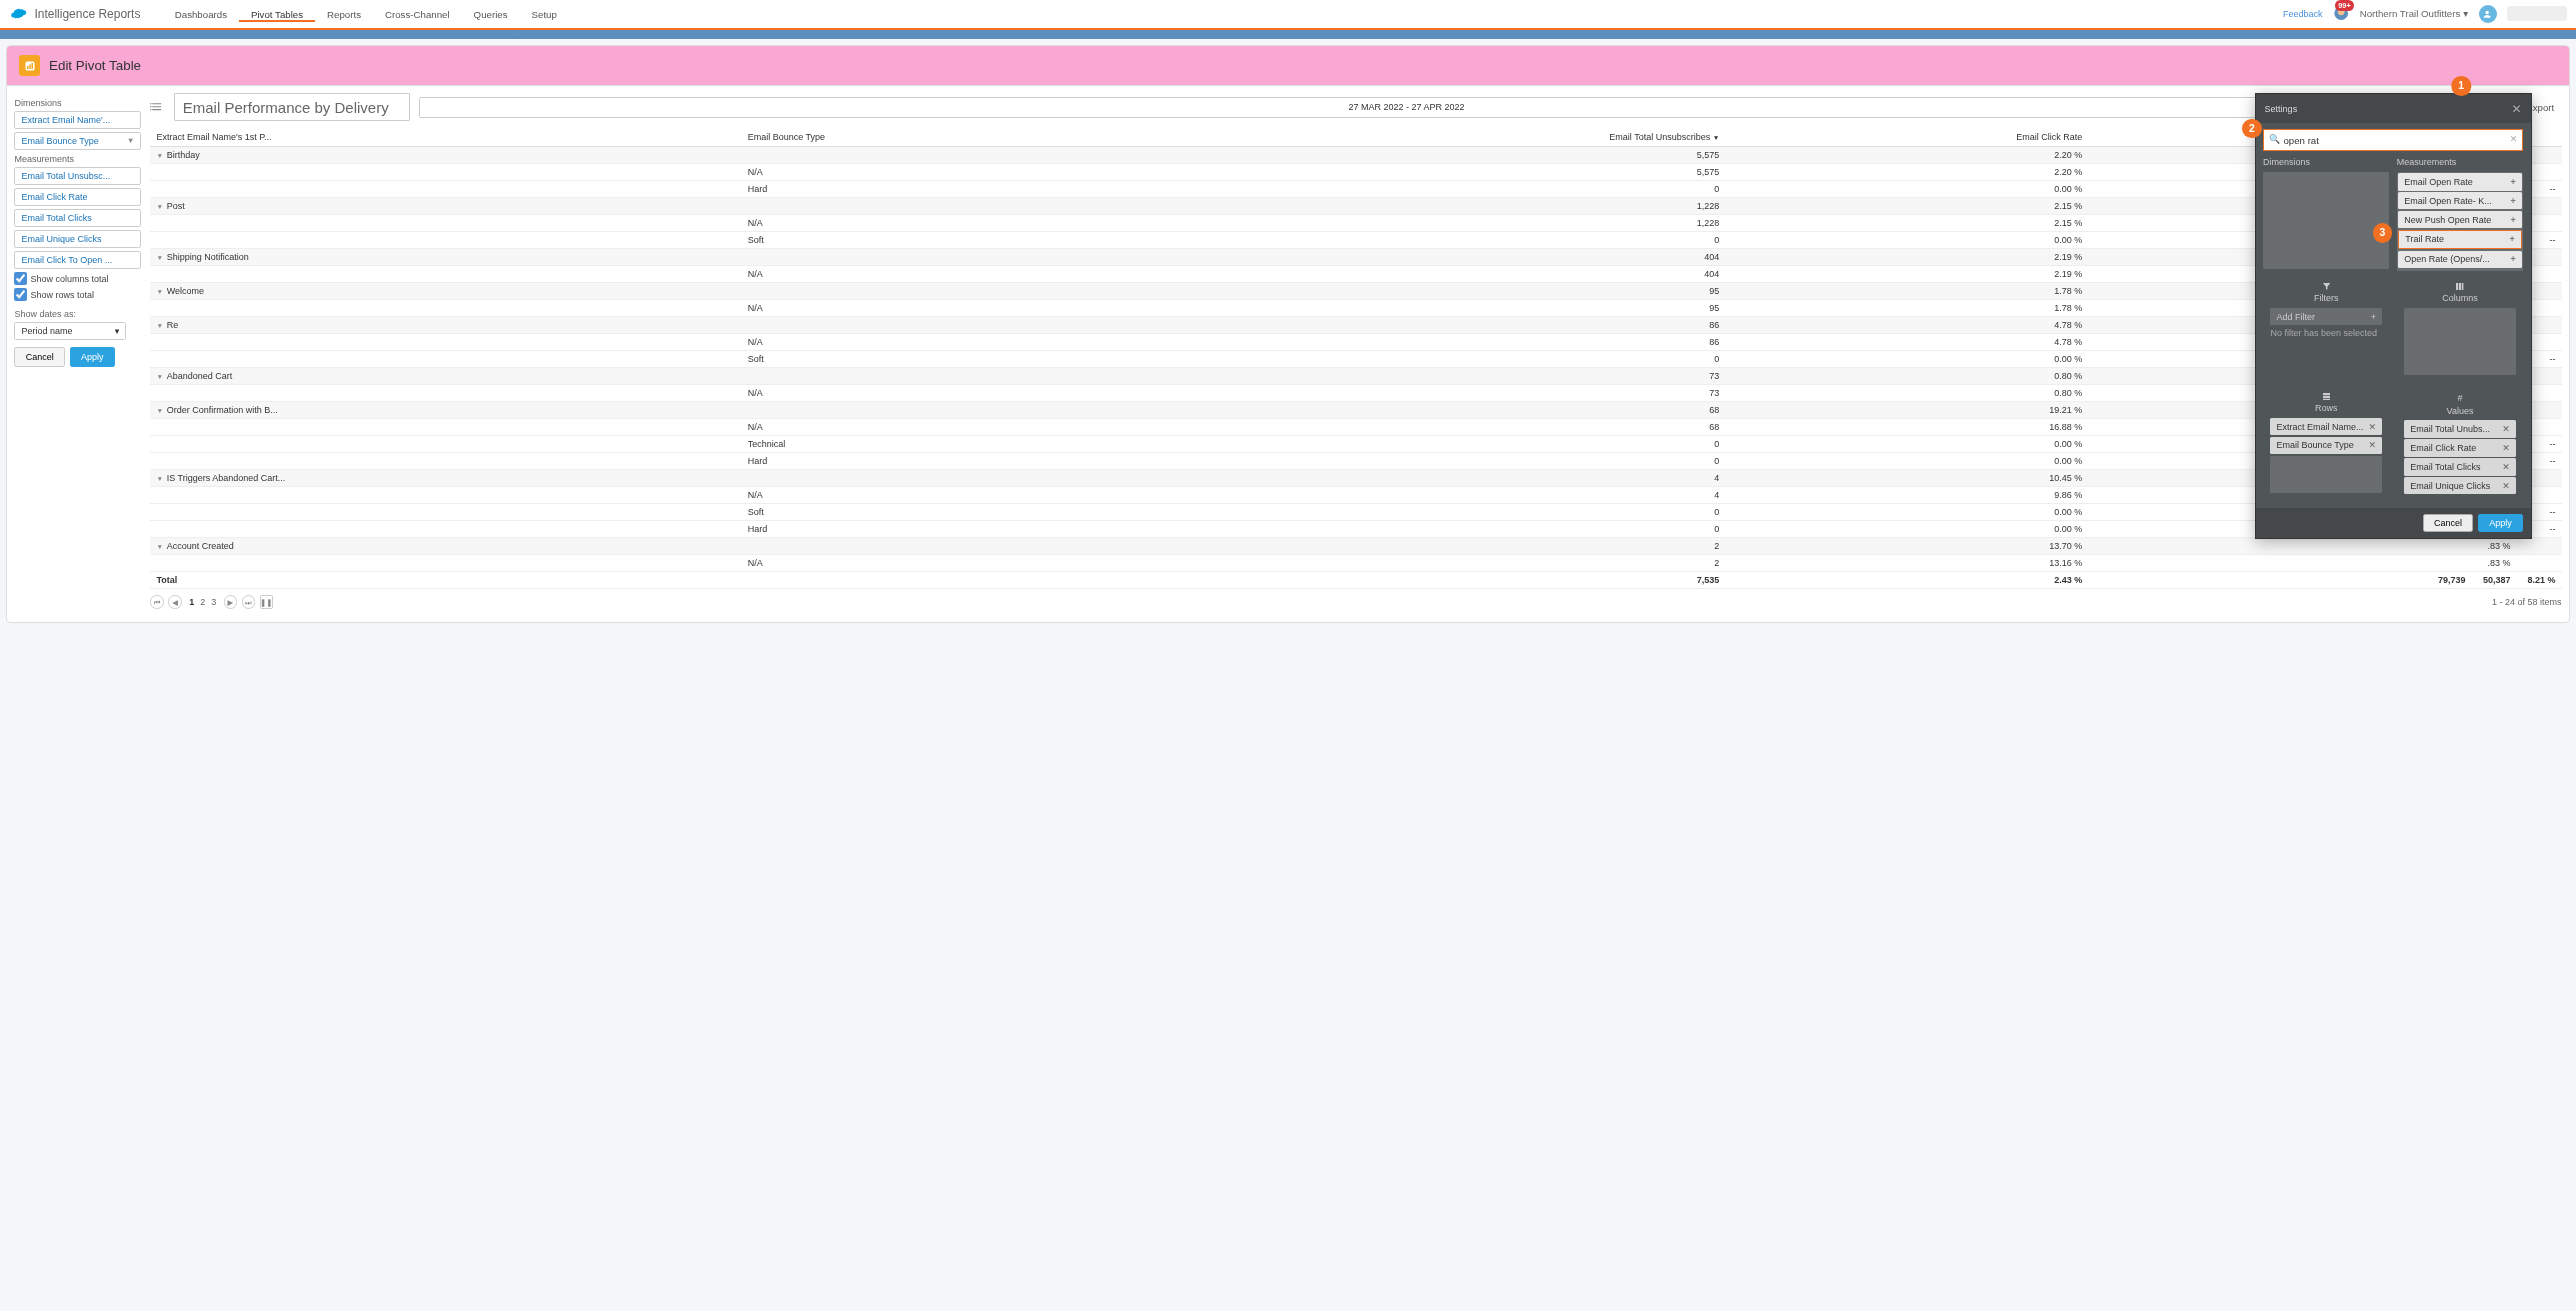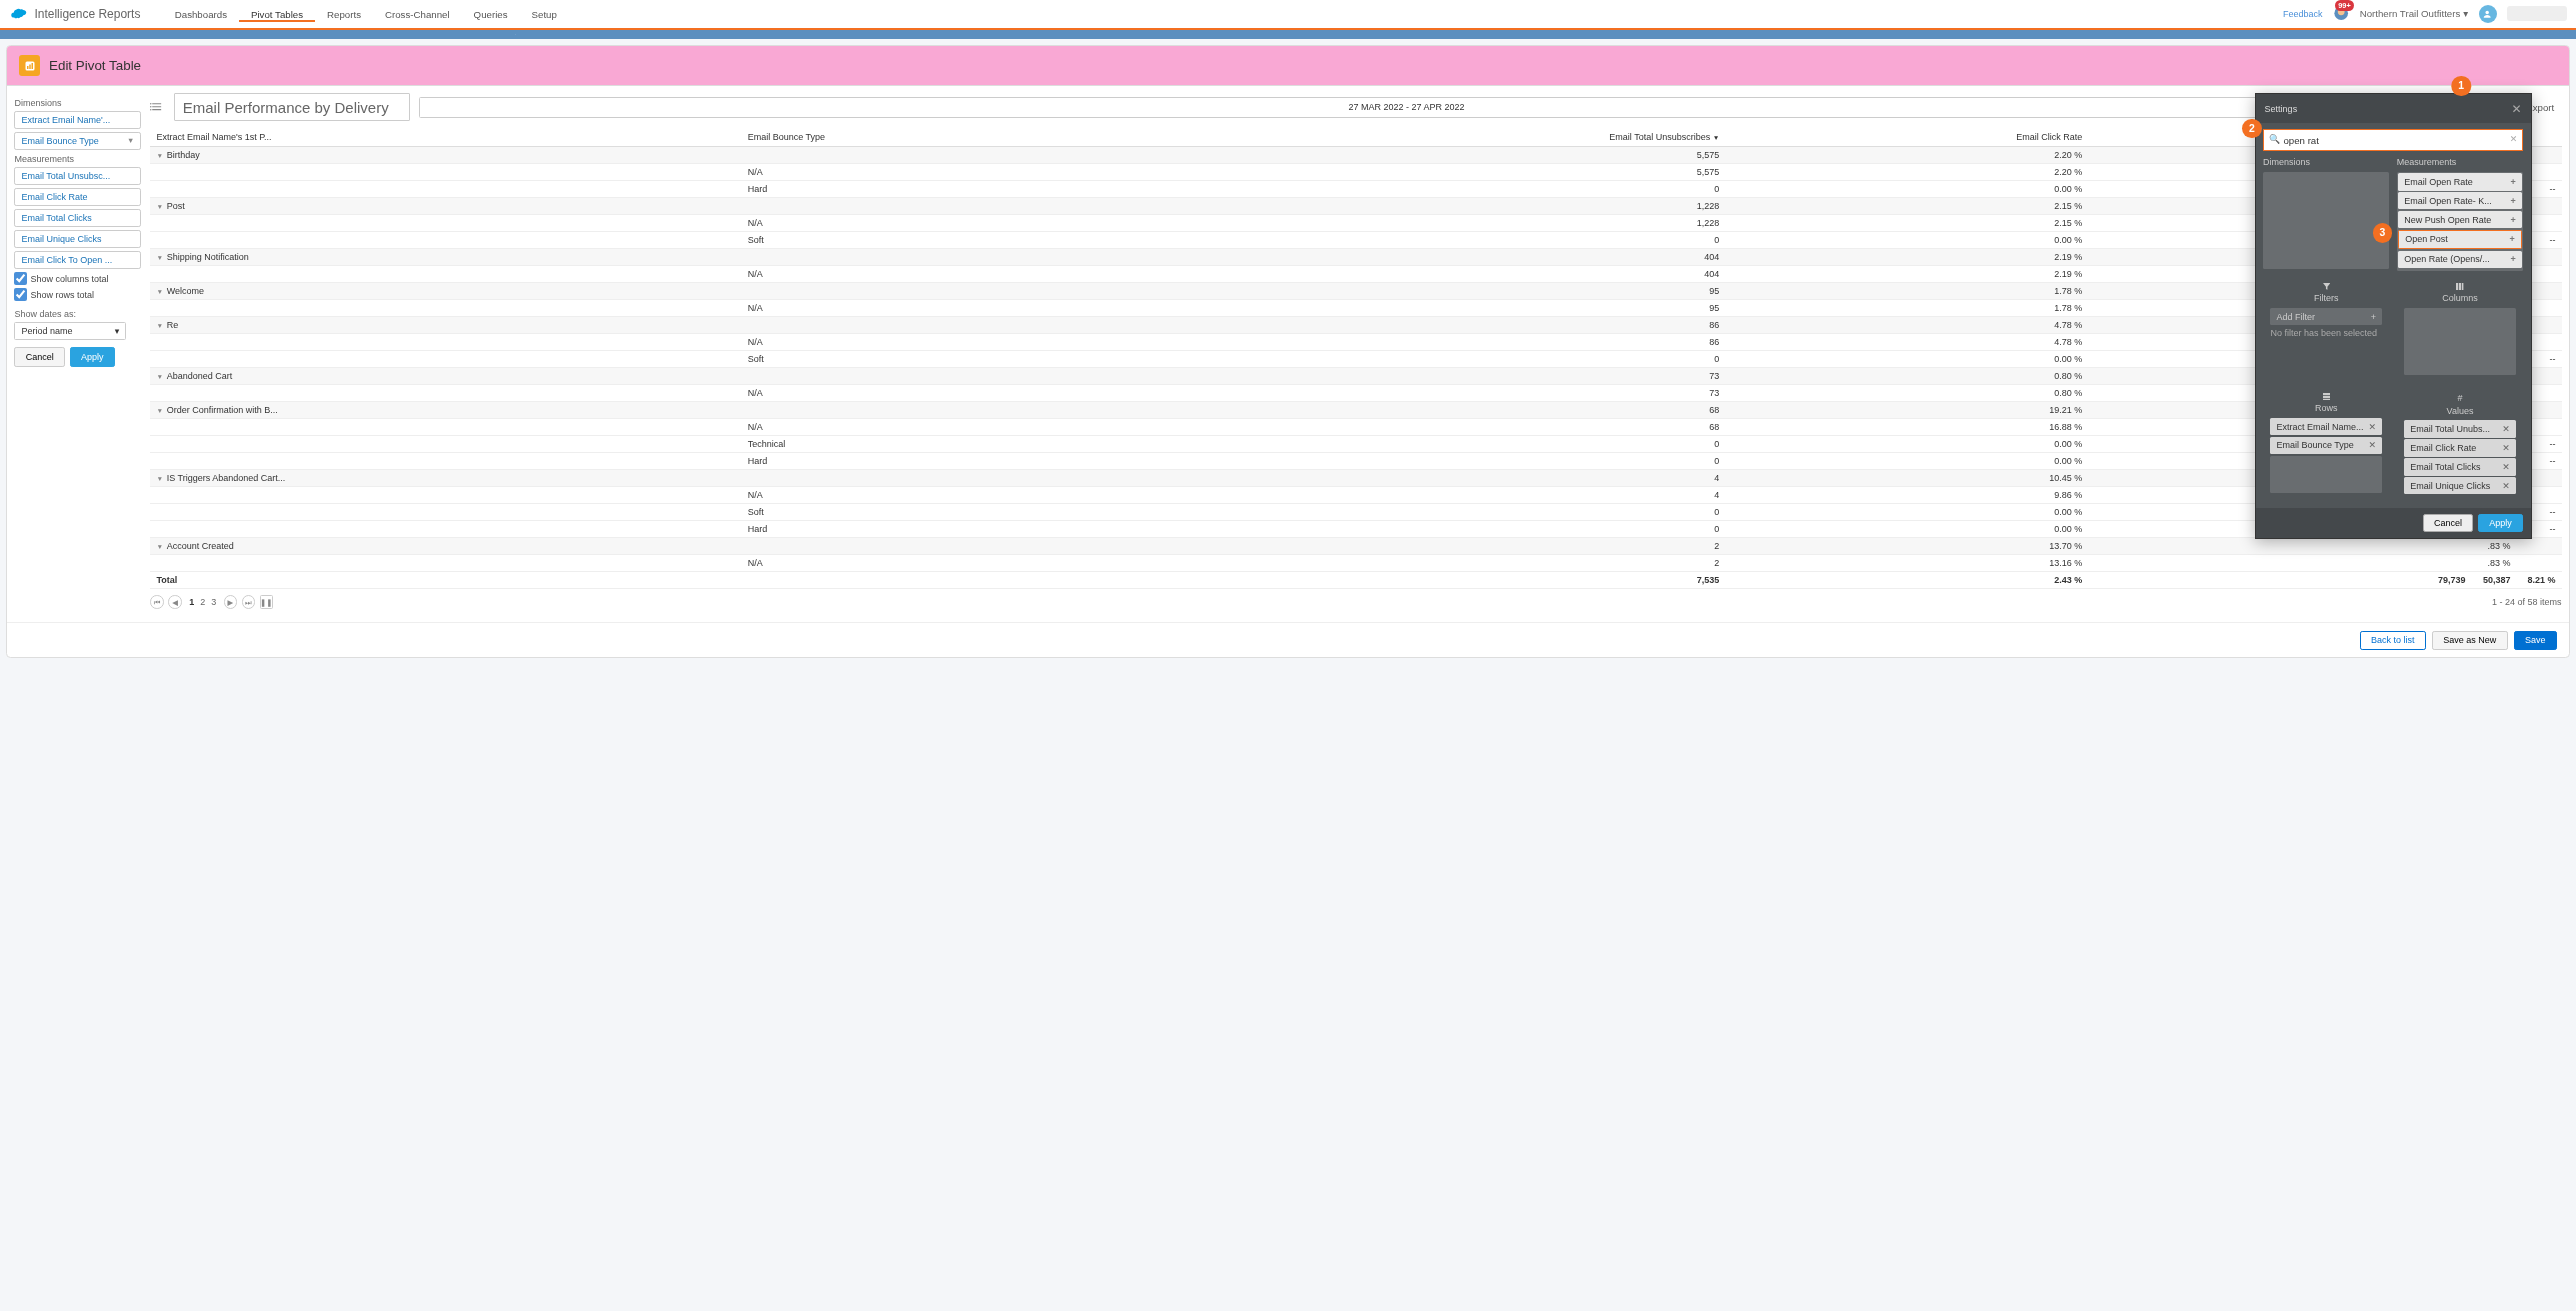--- a/index.html
+++ b/index.html
@@ -502,21 +502,21 @@
                   </div>
                   <div class="popup-item">
                     <span style="overflow:hidden;text-overflow:ellipsis">Email Open Rate- K...</span>
                     <span class="plus">+</span>
                   </div>
                   <div class="popup-item">
                     <span style="overflow:hidden;text-overflow:ellipsis">New Push Open Rate</span>
                     <span class="plus">+</span>
                   </div>
                   <div class="popup-item highlighted">
-                    <span style="overflow:hidden;text-overflow:ellipsis">Open Post</span>
+                    <span style="overflow:hidden;text-overflow:ellipsis">Trail Rate</span>
                     <span class="plus">+</span>
                   </div>
                   <div class="popup-item">
                     <span style="overflow:hidden;text-overflow:ellipsis">Open Rate (Opens/...</span>
                     <span class="plus">+</span>
                   </div>
                 </div>
               <div class="marker" style="top:66px;left:-24px">3</div>
             </div>
           </div>
@@ -594,20 +594,15 @@
             </div>
           </div>
           <div class="popup-footer">
             <button class="popup-btn">Cancel</button>
             <button class="popup-btn primary">Apply</button>
           </div>
         </div>
       </div>
     </div>
 
-    <div class="footer-bar">
-      <button class="btn" style="color:#0070d2;border-color:#0070d2;background:#fff">Back to list</button>
-      <button class="btn">Save as New</button>
-      <button class="btn save">Save</button>
-    </div>
   </div>
 </div>
 
 
 </body></html>

